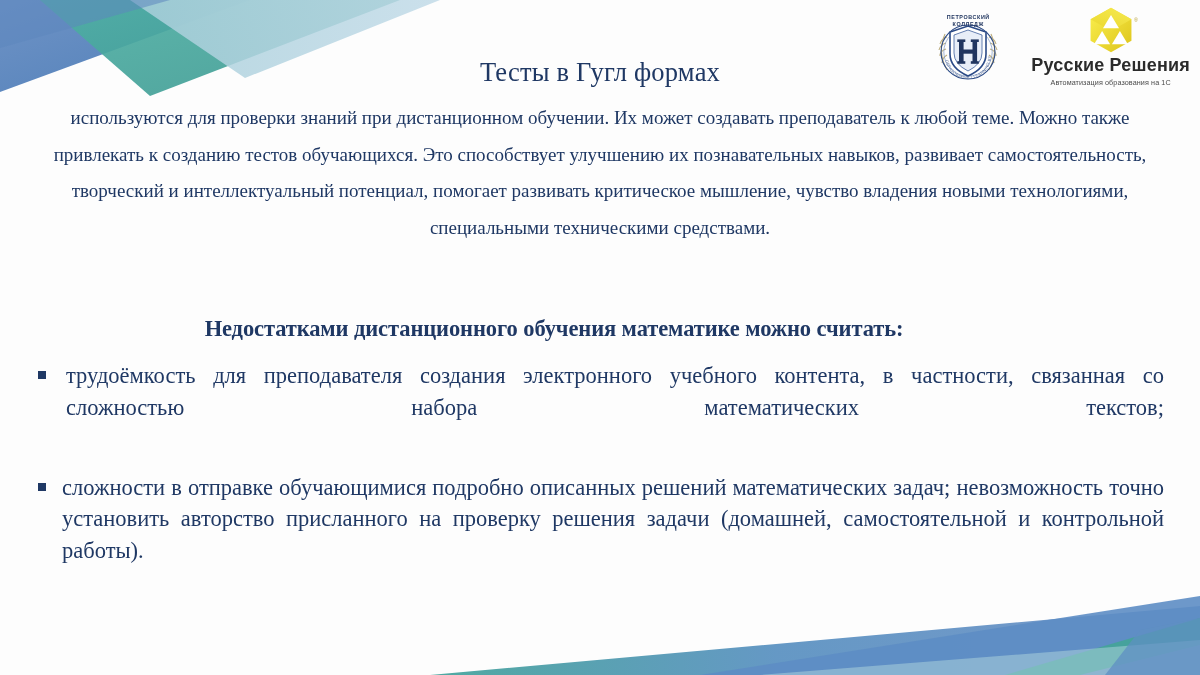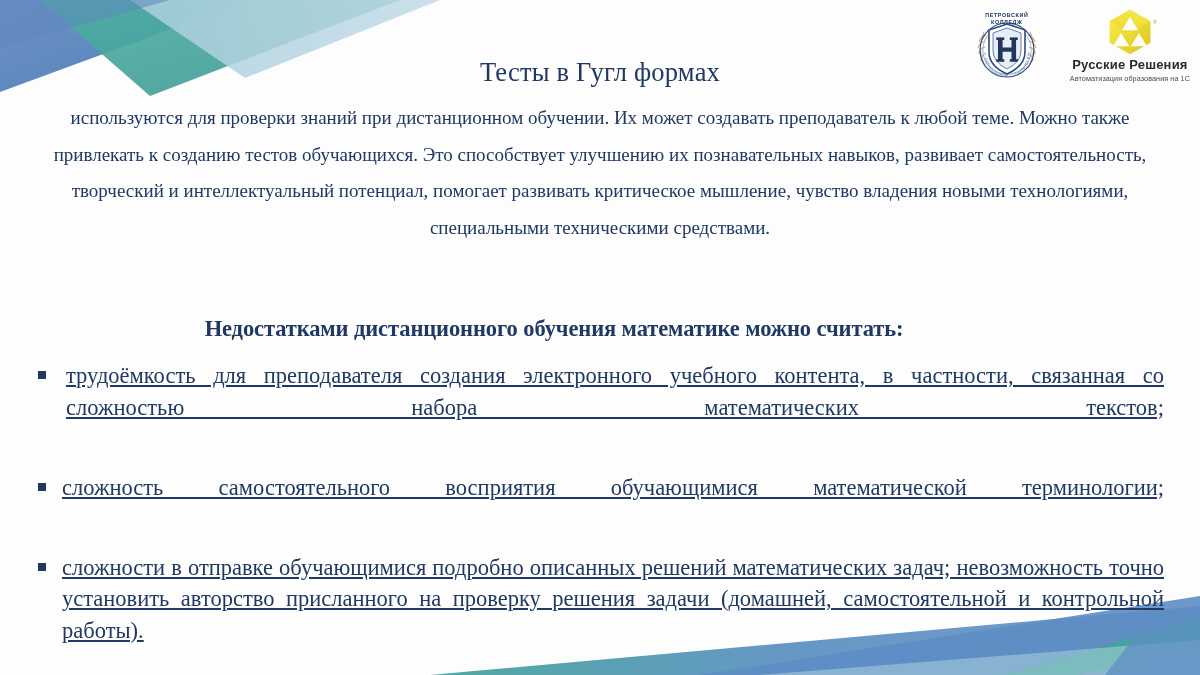--- a/index.html
+++ b/index.html
@@ -59,21 +59,21 @@
     flex-direction: column;
     align-items: center;
     padding-top: 2px;
   }
   .rr-hex {
     width: 54px;
     height: 48px;
   }
   .rr-name {
     font-family: "Liberation Sans", sans-serif;
-    font-size: 13px;
+    font-size: 18px;
     font-weight: bold;
     color: #2b2b2b;
     letter-spacing: 0.2px;
     margin-top: 1px;
     white-space: nowrap;
   }
   .rr-sub {
     font-family: "Liberation Sans", sans-serif;
     font-size: 7.2px;
     color: #4a4a4a;
@@ -129,21 +129,20 @@
     width: 1128px;
   }
   .bullet {
     position: relative;
     padding-left: 26px;
     margin-bottom: 17px;
     text-align: justify;
     font-size: 22.5px;
     line-height: 31.5px;
     color: #1f3864;
-    text-decoration: underline;
   }
   .bullet:last-child { margin-bottom: 0; }
   .bullet .marker {
     position: absolute;
     left: 2px;
     top: 11px;
     width: 8px;
     height: 8px;
     background: #1f3864;
   }
@@ -278,24 +277,20 @@
 
     <div class="subheading">Недостатками  дистанционного обучения математике можно считать:</div>
 
     <div class="bullets">
 
       <div class="bullet lead">
         <span class="marker"></span>
         <span class="btext"> трудоёмкость для преподавателя создания электронного учебного контента,    в частности, связанная со сложностью набора математических текстов;</span>
       </div>
 
-      <div class="bullet">
-        <span class="marker"></span>
-        <span class="btext">сложность самостоятельного восприятия обучающимися математической терминологии;</span>
-      </div>
 
       <div class="bullet">
         <span class="marker"></span>
         <span class="btext">сложности в отправке обучающимися подробно описанных решений математических задач;   невозможность точно установить авторство присланного на проверку решения задачи (домашней, самостоятельной и контрольной работы).</span>
       </div>
 
     </div>
   </div>
 
 </div>

